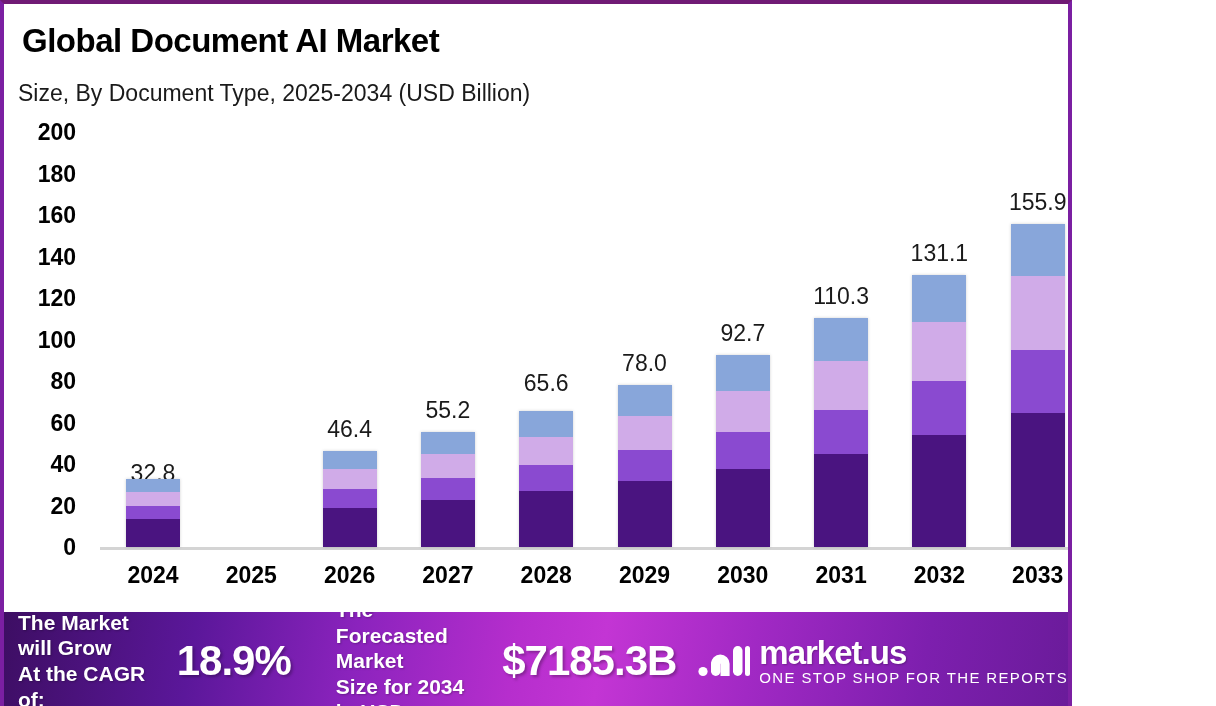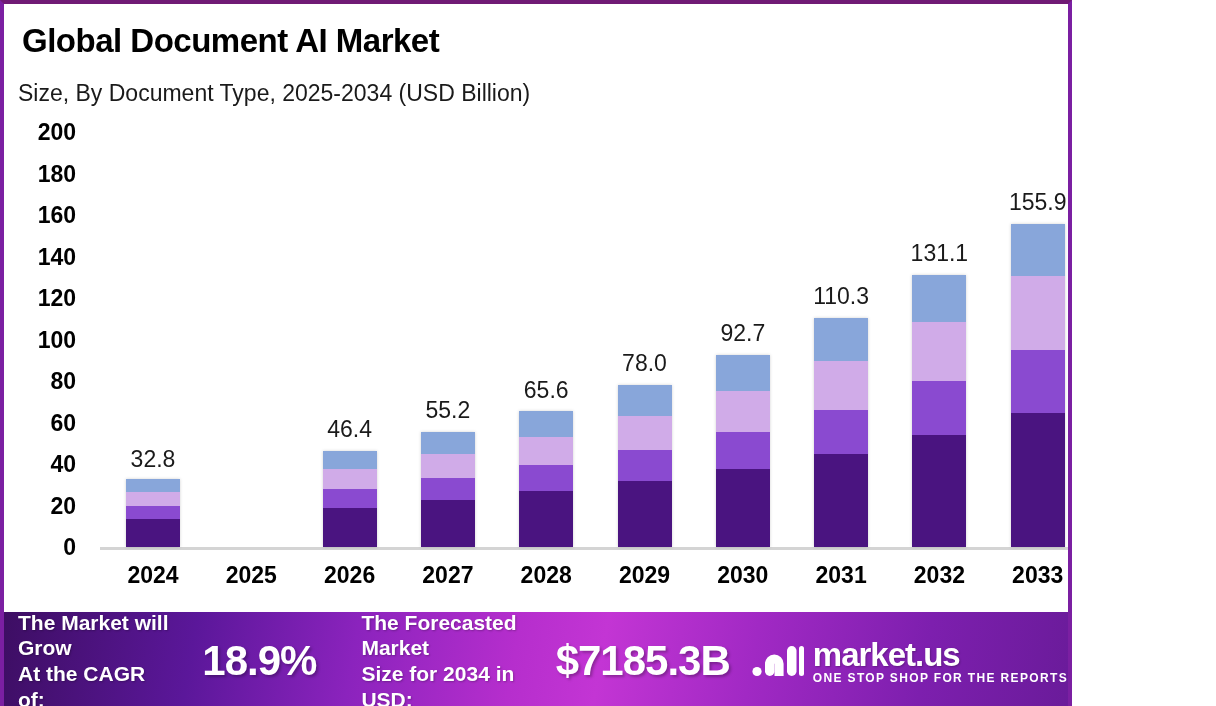--- a/index.html
+++ b/index.html
@@ -203,22 +203,22 @@
   .logo-word {
     color: #ffffff;
     font-size: 33px;
     font-weight: bold;
     letter-spacing: -1px;
     line-height: 1;
     text-shadow: 1px 1px 2px rgba(0,0,0,0.25);
   }
   .logo-tag {
     color: #ffffff;
-    font-size: 12px;
-    font-weight: bold;
+    font-size: 15px;
+    font-weight: normal;
     letter-spacing: 1.35px;
     margin-top: 0;
     white-space: nowrap;
   }
 </style>
 </head>
 <body>
 
 <div id="page">
 
@@ -235,21 +235,21 @@
       <div class="y-tick" style="top: 222.5px;">100</div>
       <div class="y-tick" style="top: 264px;">80</div>
       <div class="y-tick" style="top: 305.5px;">60</div>
       <div class="y-tick" style="top: 347px;">40</div>
       <div class="y-tick" style="top: 388.5px;">20</div>
       <div class="y-tick" style="top: 430px;">0</div>
     </div>
   <div class="axis-line"></div>
   <div class="bars" id="bars">
       <div class="bar-group" style="left: 26px;">
-        <div class="bar-value" style="bottom: 74px;">32.8</div>
+        <div class="bar-value" style="bottom: 60px;">32.8</div>
         <div class="bar-stack">
           <div class="seg" style="background: rgb(74, 20, 128); height: 28.0125px;"></div>
           <div class="seg" style="background: rgb(138, 74, 208); height: 12.865px;"></div>
           <div class="seg" style="background: rgb(208, 171, 232); height: 14.3175px;"></div>
           <div class="seg" style="background: rgb(136, 166, 218); height: 12.865px;"></div>
         </div>
       </div>
       <div class="bar-group" style="left: 222.6px;">
         <div class="bar-value" style="bottom: 104.28px;">46.4</div>
         <div class="bar-stack">
@@ -262,21 +262,21 @@
       <div class="bar-group" style="left: 320.9px;">
         <div class="bar-value" style="bottom: 122.54px;">55.2</div>
         <div class="bar-stack">
           <div class="seg" style="background: rgb(74, 20, 128); height: 46.895px;"></div>
           <div class="seg" style="background: rgb(138, 74, 208); height: 21.7875px;"></div>
           <div class="seg" style="background: rgb(208, 171, 232); height: 24.07px;"></div>
           <div class="seg" style="background: rgb(136, 166, 218); height: 21.7875px;"></div>
         </div>
       </div>
       <div class="bar-group" style="left: 419.2px;">
-        <div class="bar-value" style="bottom: 143px; text-align: right;">65.6</div>
+        <div class="bar-value" style="bottom: 150px; text-align: right;">65.6</div>
         <div class="bar-stack">
           <div class="seg" style="background: rgb(74, 20, 128); height: 55.8175px;"></div>
           <div class="seg" style="background: rgb(138, 74, 208); height: 25.9375px;"></div>
           <div class="seg" style="background: rgb(208, 171, 232); height: 28.635px;"></div>
           <div class="seg" style="background: rgb(136, 166, 218); height: 25.73px;"></div>
         </div>
       </div>
       <div class="bar-group" style="left: 517.5px;">
         <div class="bar-value" style="bottom: 169.85px;">78.0</div>
         <div class="bar-stack">

